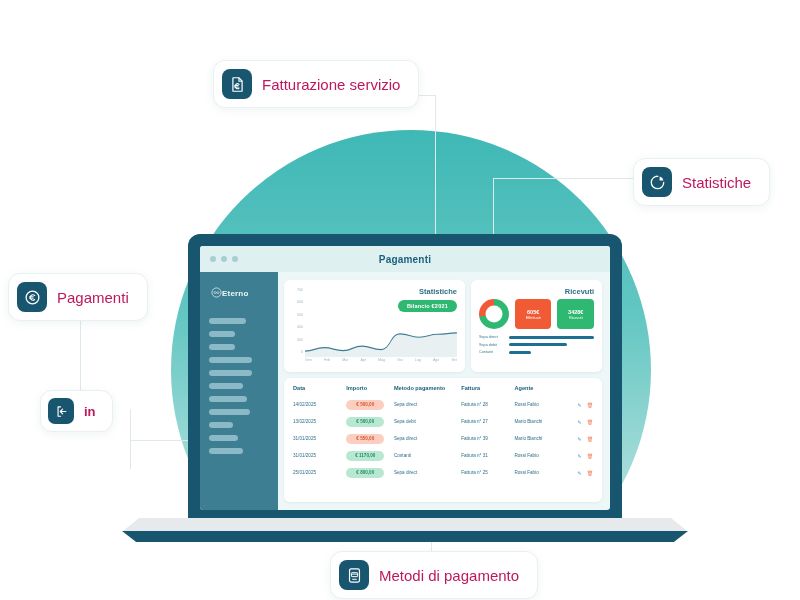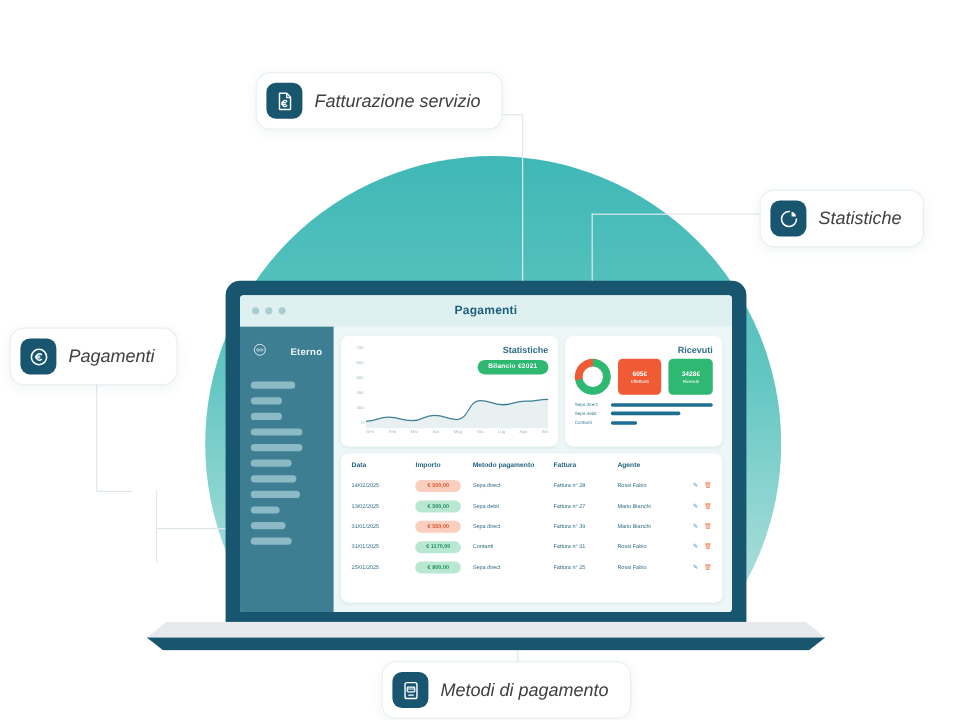--- a/index.html
+++ b/index.html
@@ -66,21 +66,21 @@
     position: absolute; left: 0; right: 0; text-align: center;
     font-size: 10px; font-weight: bold; color: #1b5f7d; letter-spacing: .2px;
   }
   .body { flex: 1; display: flex; min-height: 0; }
 
   
   .sidebar {
     width: 78px; flex: 0 0 78px; background: #3d7e93;
     padding: 12px 9px 0 9px;
   }
-  .brand { display: flex; align-items: center; gap: 20px; margin-bottom: 16px; padding-left: 2px; }
+  .brand { display: flex; align-items: center; gap: 0; margin-bottom: 16px; padding-left: 2px; }
   .brand-name { font-size: 8px; color: #eaf6f7; font-weight: bold; letter-spacing:.2px; }
   .nav-bar { height: 6px; border-radius: 3px; background: #8cb9c6; margin-bottom: 7px; }
 
   
   .main { flex: 1; padding: 8px 8px 8px 6px; display: flex; flex-direction: column; gap: 6px; min-width:0;}
   .row-top { display: flex; gap: 6px; height: 92px; }
   .card { background: #ffffff; border-radius: 6px; box-shadow: 0 1px 3px rgba(20,70,90,.07); }
 
   
   .card-stats { flex: 1 1 58%; padding: 7px 8px 4px 8px; position: relative; display:flex; flex-direction:column; min-width:0;}
@@ -149,21 +149,21 @@
   .chip {
     position: absolute; display: flex; align-items: center; gap: 10px;
     background: #ffffff; border: 1px solid #e9f0f1; border-radius: 12px;
     padding: 8px 18px 8px 8px;
     box-shadow: 0 2px 10px rgba(25,80,105,.07);
   }
   .chip-icon {
     width: 30px; height: 30px; flex: 0 0 30px; border-radius: 8px;
     background: #18556e; display: flex; align-items: center; justify-content: center;
   }
-  .chip-label { font-size: 15px; color: #404040; white-space: nowrap; font-style: italic; }
+  .chip-label { font-size: 15px; color: #be185d; white-space: nowrap; }
   .chip.small { padding: 7px 16px 7px 7px; }
   .chip.small .chip-icon { width: 26px; height: 26px; flex: 0 0 26px; border-radius: 7px; }
   .chip.small .chip-label { font-size: 13px; font-weight: bold; }
 </style>
 </head>
 <body>
 
 <div id="stage">
 
   <div class="arc"></div>
@@ -397,23 +397,32 @@
     <span class="chip-icon">
       <svg width="17" height="17" viewBox="0 0 24 24">
         <circle cx="12" cy="12" r="9" fill="none" stroke="#fff" stroke-width="1.8"></circle>
         <path d="M15 9.2a3.7 3.7 0 1 0 0 5.6" fill="none" stroke="#fff" stroke-width="1.6" stroke-linecap="round"></path>
         <path d="M8 11h5M8 13h5" stroke="#fff" stroke-width="1.4" stroke-linecap="round"></path>
       </svg>
     </span>
     <span class="chip-label">Pagamenti</span>
   </div>
 
-
-
-  <div class="chip" style="left:318px; top:551px;justify-content:space-between;">
+  <div class="chip small" style="left:40px; top:390px;">
+    <span class="chip-icon">
+      <svg width="15" height="15" viewBox="0 0 24 24">
+        <path d="M10.5 4.5H6.5v15h4" fill="none" stroke="#fff" stroke-width="1.8" stroke-linecap="round" stroke-linejoin="round"></path>
+        <path d="M19 12H10.5M13.8 8.3 10 12l3.8 3.7" fill="none" stroke="#fff" stroke-width="1.8" stroke-linecap="round" stroke-linejoin="round"></path>
+      </svg>
+    </span>
+    <span class="chip-label">in</span>
+  </div>
+
+
+  <div class="chip" style="left:330px; top:551px;justify-content:space-between;">
     <span class="chip-icon">
       <svg width="17" height="17" viewBox="0 0 24 24">
         <rect x="5" y="2.6" width="14" height="18.8" rx="2.2" fill="none" stroke="#fff" stroke-width="1.7"></rect>
         <rect x="7.6" y="8" width="8.8" height="5.6" rx="1" fill="none" stroke="#fff" stroke-width="1.4"></rect>
         <path d="M7.6 10.1h8.8" stroke="#fff" stroke-width="1.3"></path>
         <path d="M9.4 17.4h5.2" stroke="#fff" stroke-width="1.5" stroke-linecap="round"></path>
       </svg>
     </span>
     <span class="chip-label">Metodi di pagamento</span>
   </div>

